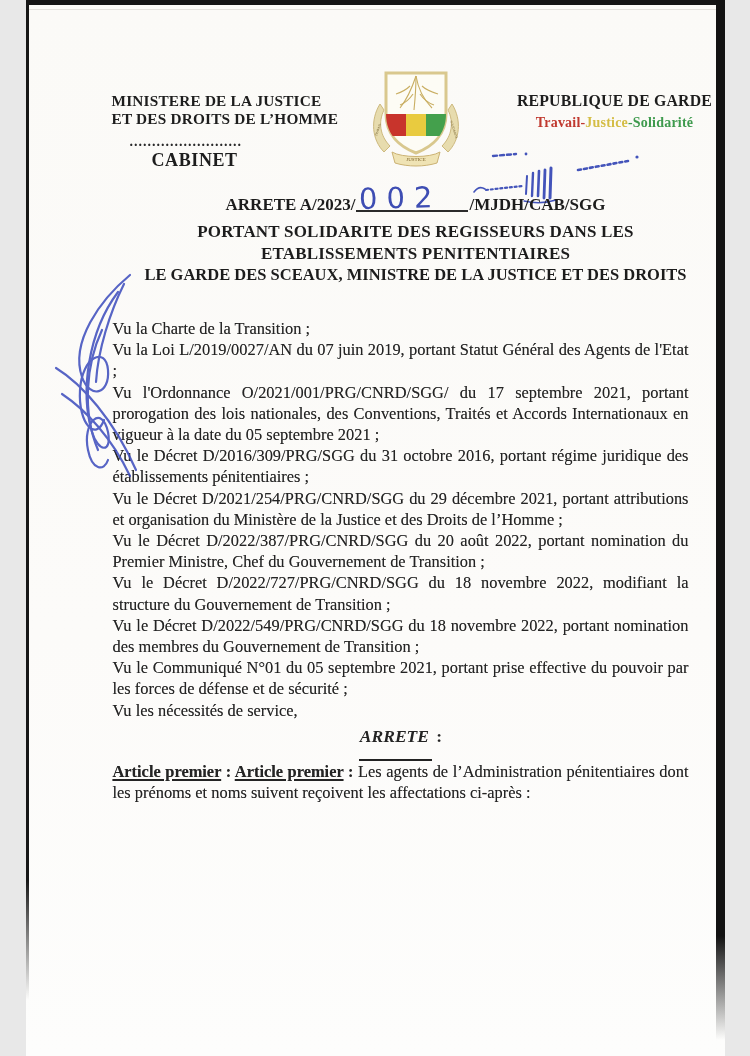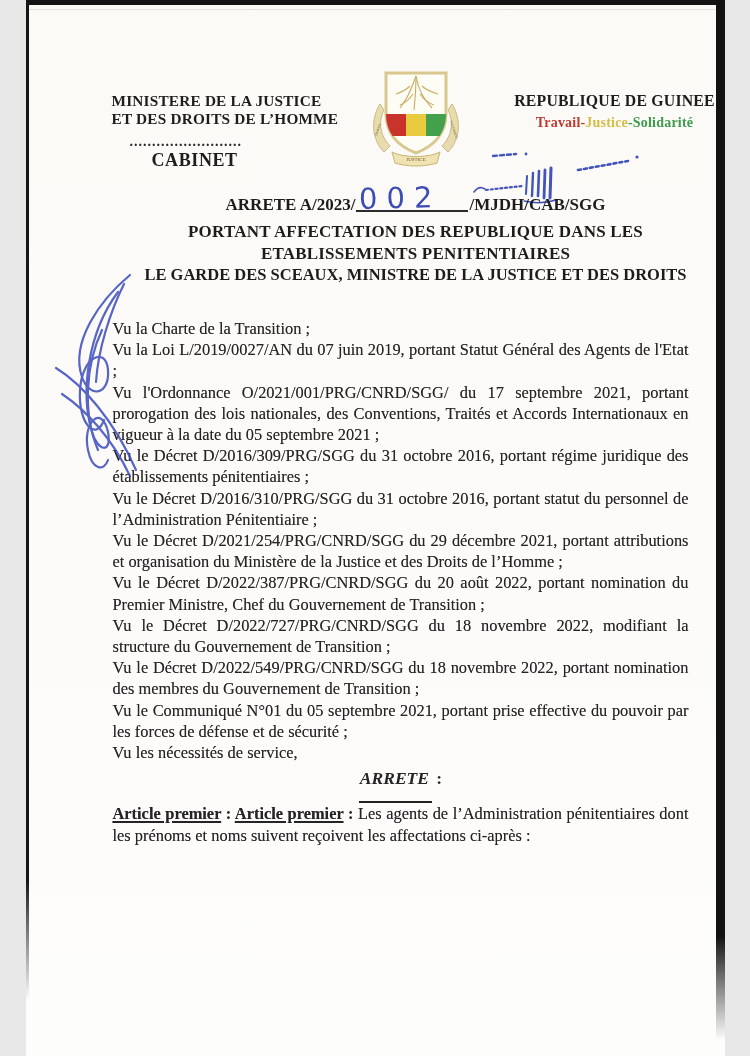--- a/index.html
+++ b/index.html
@@ -101,21 +101,21 @@
       <path d="M58,30 C62,36 66,39 72,41"></path>
     </g>
 
     <path d="M30,88 C40,94 68,94 78,88 L75,99 C62,103 46,103 33,99 Z" fill="#efe3b4" stroke="#cbb273" stroke-width="1"></path>
     <text x="54" y="97" text-anchor="middle" font-size="5" fill="#7a5f25" font-family="Liberation Serif, serif">JUSTICE</text>
     <text x="17" y="66" text-anchor="middle" font-size="3.2" fill="#6e5a28" transform="rotate(-72 17 66)" font-family="Liberation Serif, serif">TRAVAIL</text>
     <text x="91" y="66" text-anchor="middle" font-size="3.2" fill="#6e5a28" transform="rotate(72 91 66)" font-family="Liberation Serif, serif">SOLIDARITE</text>
   </svg>
 
   <div class="hdr-right">
-    <div class="hdr-republic">REPUBLIQUE DE GUINEE</div>
+    <div class="hdr-republic">REPUBLIQUE DE GARDE</div>
     <div class="hdr-motto">
       <span class="motto-r">Travail-</span><span class="motto-y">Justice</span><span class="motto-g">-Solidarité</span>
     </div>
   </div>
 
   <svg class="stamp" viewBox="0 0 185 64">
     <g stroke="#2a3db2" fill="none" stroke-linecap="round" opacity=".88">
       <line x1="27" y1="10" x2="50" y2="8" stroke-width="2.4" stroke-dasharray="4 3"></line>
       <circle cx="60" cy="8" r="1.4" fill="#2a3db2" stroke="none"></circle>
       <line x1="112" y1="24" x2="162" y2="15" stroke-width="2.6" stroke-dasharray="3 3"></line>
@@ -128,34 +128,33 @@
       <line x1="79" y1="24" x2="78" y2="52" stroke-width="2.8"></line>
       <line x1="85" y1="22" x2="84" y2="52" stroke-width="3"></line>
       <path d="M58,55 q16,4 32,-1" stroke-width="1.4"></path>
     </g>
   </svg>
 
   <div class="title-block">
     <div class="title-ref">
       <span>ARRETE A/2023/</span><span class="blank"><span class="handwritten">002</span></span><span>/MJDH/CAB/SGG</span>
     </div>
-    <div class="title-l2">PORTANT AFFECTATION DES REPUBLIQUE DANS LES</div>
+    <div class="title-l2">PORTANT SOLIDARITE DES REGISSEURS DANS LES</div>
     <div class="title-l3">ETABLISSEMENTS PENITENTIAIRES</div>
   </div>
 
   <div class="salutation">
     <div>LE GARDE DES SCEAUX, MINISTRE DE LA JUSTICE ET DES DROITS</div>
   </div>
 
   <div class="body">
     <p class="clause">Vu la Charte de la Transition ;</p>
     <p class="clause">Vu la Loi L/2019/0027/AN du 07 juin 2019, portant Statut Général des Agents de l'Etat ;</p>
     <p class="clause">Vu l'Ordonnance O/2021/001/PRG/CNRD/SGG/ du 17 septembre 2021, portant prorogation des lois nationales, des Conventions, Traités et Accords Internationaux en vigueur à la date du 05 septembre 2021 ;</p>
     <p class="clause">Vu le Décret D/2016/309/PRG/SGG du 31 octobre 2016, portant régime juridique des établissements pénitentiaires ;</p>
-    <p class="clause">Vu le Décret D/2016/310/PRG/SGG du 31 octobre 2016, portant statut du personnel de l’Administration Pénitentiaire ;</p>
     <p class="clause">Vu le Décret D/2021/254/PRG/CNRD/SGG du 29 décembre 2021, portant attributions et organisation du Ministère de la Justice et des Droits de l’Homme ;</p>
     <p class="clause">Vu le Décret D/2022/387/PRG/CNRD/SGG du 20 août 2022, portant nomination du Premier Ministre, Chef du Gouvernement de Transition ;</p>
     <p class="clause">Vu le Décret D/2022/727/PRG/CNRD/SGG du 18 novembre 2022, modifiant la structure du Gouvernement de Transition ;</p>
     <p class="clause">Vu le Décret D/2022/549/PRG/CNRD/SGG du 18 novembre 2022, portant nomination des membres du Gouvernement de Transition ;</p>
     <p class="clause">Vu le Communiqué N°01 du 05 septembre 2021, portant prise effective du pouvoir par les forces de défense et de sécurité ;</p>
     <p class="clause">Vu les nécessités de service,</p>
 
     <div class="arrete-heading">
       <span class="u">ARRETE</span><span> :</span>
     </div>

